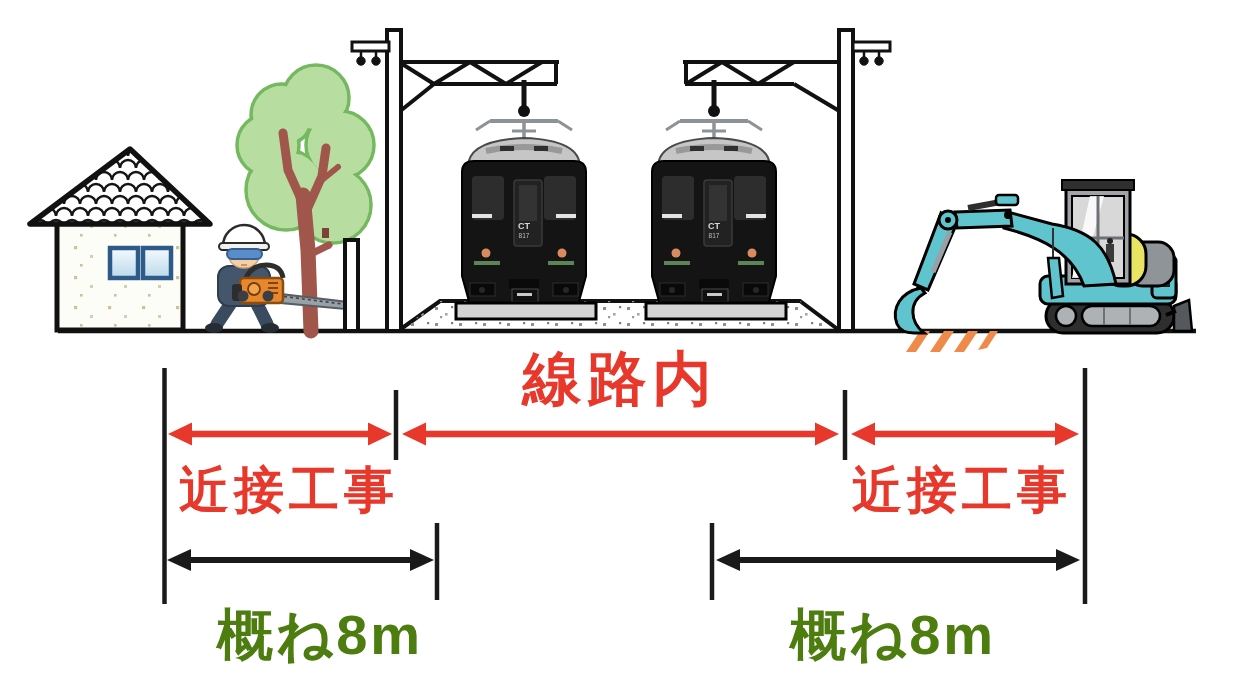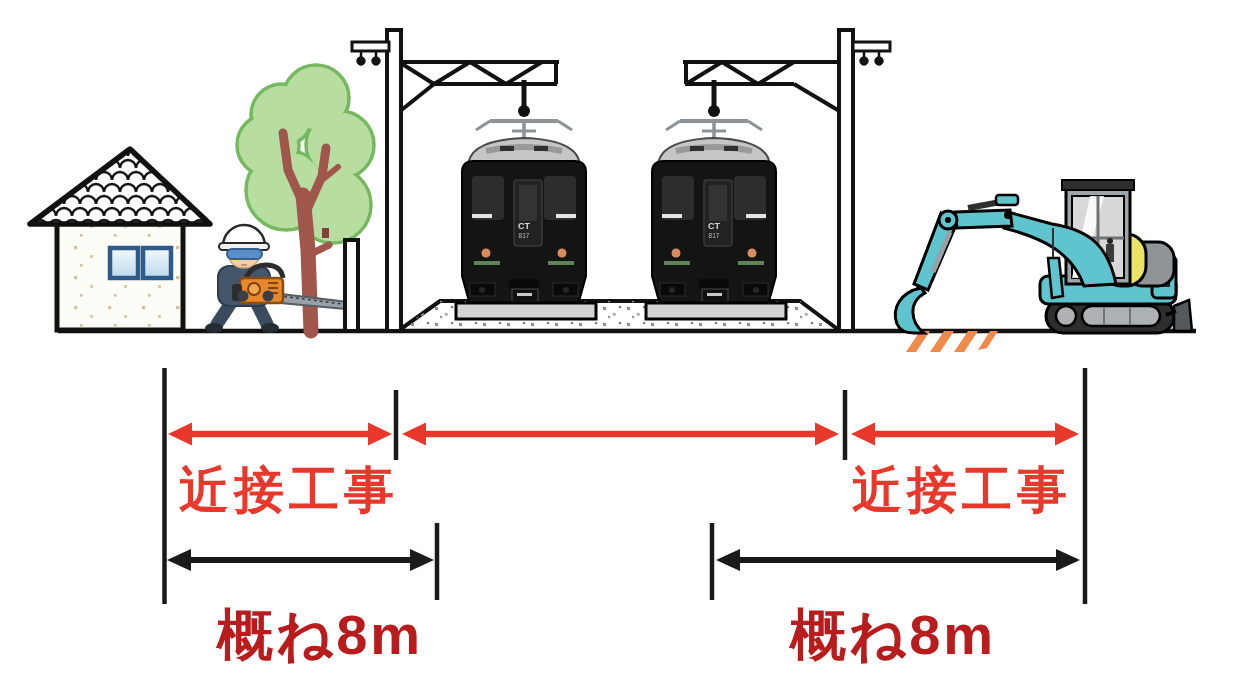--- a/index.html
+++ b/index.html
@@ -6,21 +6,21 @@
   #stage{
     position:relative;width:1260px;height:683px;background:#ffffff;overflow:hidden;
     font-family:"Liberation Sans","DejaVu Sans",sans-serif;
   }
   #scene{position:absolute;left:0;top:0;}
   .label{
     position:absolute;font-weight:800;white-space:nowrap;line-height:1.05;
     font-family:"Liberation Sans","DejaVu Sans",sans-serif;
   }
   .label.red{color:#e8382c;}
-  .label.black{color:#b91c1c;}
+  .label.black{color:#4d7c0f;}
   .lbl-track-inside{left:420px;top:349px;width:400px;text-align:center;font-size:59px;letter-spacing:6px;}
   .lbl-prox-left{left:179px;top:464px;font-size:50px;letter-spacing:5px;}
   .lbl-prox-right{left:852px;top:464px;font-size:50px;letter-spacing:5px;}
   .lbl-dist-left{left:170px;top:606px;width:300px;text-align:center;font-size:56px;letter-spacing:3px;}
   .lbl-dist-right{left:743px;top:606px;width:300px;text-align:center;font-size:56px;letter-spacing:3px;}
 </style>
 </head>
 <body>
 
 <div id="stage">
@@ -309,18 +309,19 @@
         <polygon points="434,560 410,549 410,571"></polygon>
       </g>
       <g fill="#1a1a1a">
         <line x1="734" y1="560" x2="1062" y2="560" stroke="#1a1a1a" stroke-width="6"></line>
         <polygon points="716,560 740,549 740,571"></polygon>
         <polygon points="1080,560 1056,549 1056,571"></polygon>
       </g>
     </g>
   </svg>
 
+  <div class="label red lbl-track-inside">線路内</div>
   <div class="label red lbl-prox-left">近接工事</div>
   <div class="label red lbl-prox-right">近接工事</div>
   <div class="label black lbl-dist-left">概ね8m</div>
   <div class="label black lbl-dist-right">概ね8m</div>
 
 </div>
 
 </body></html>

